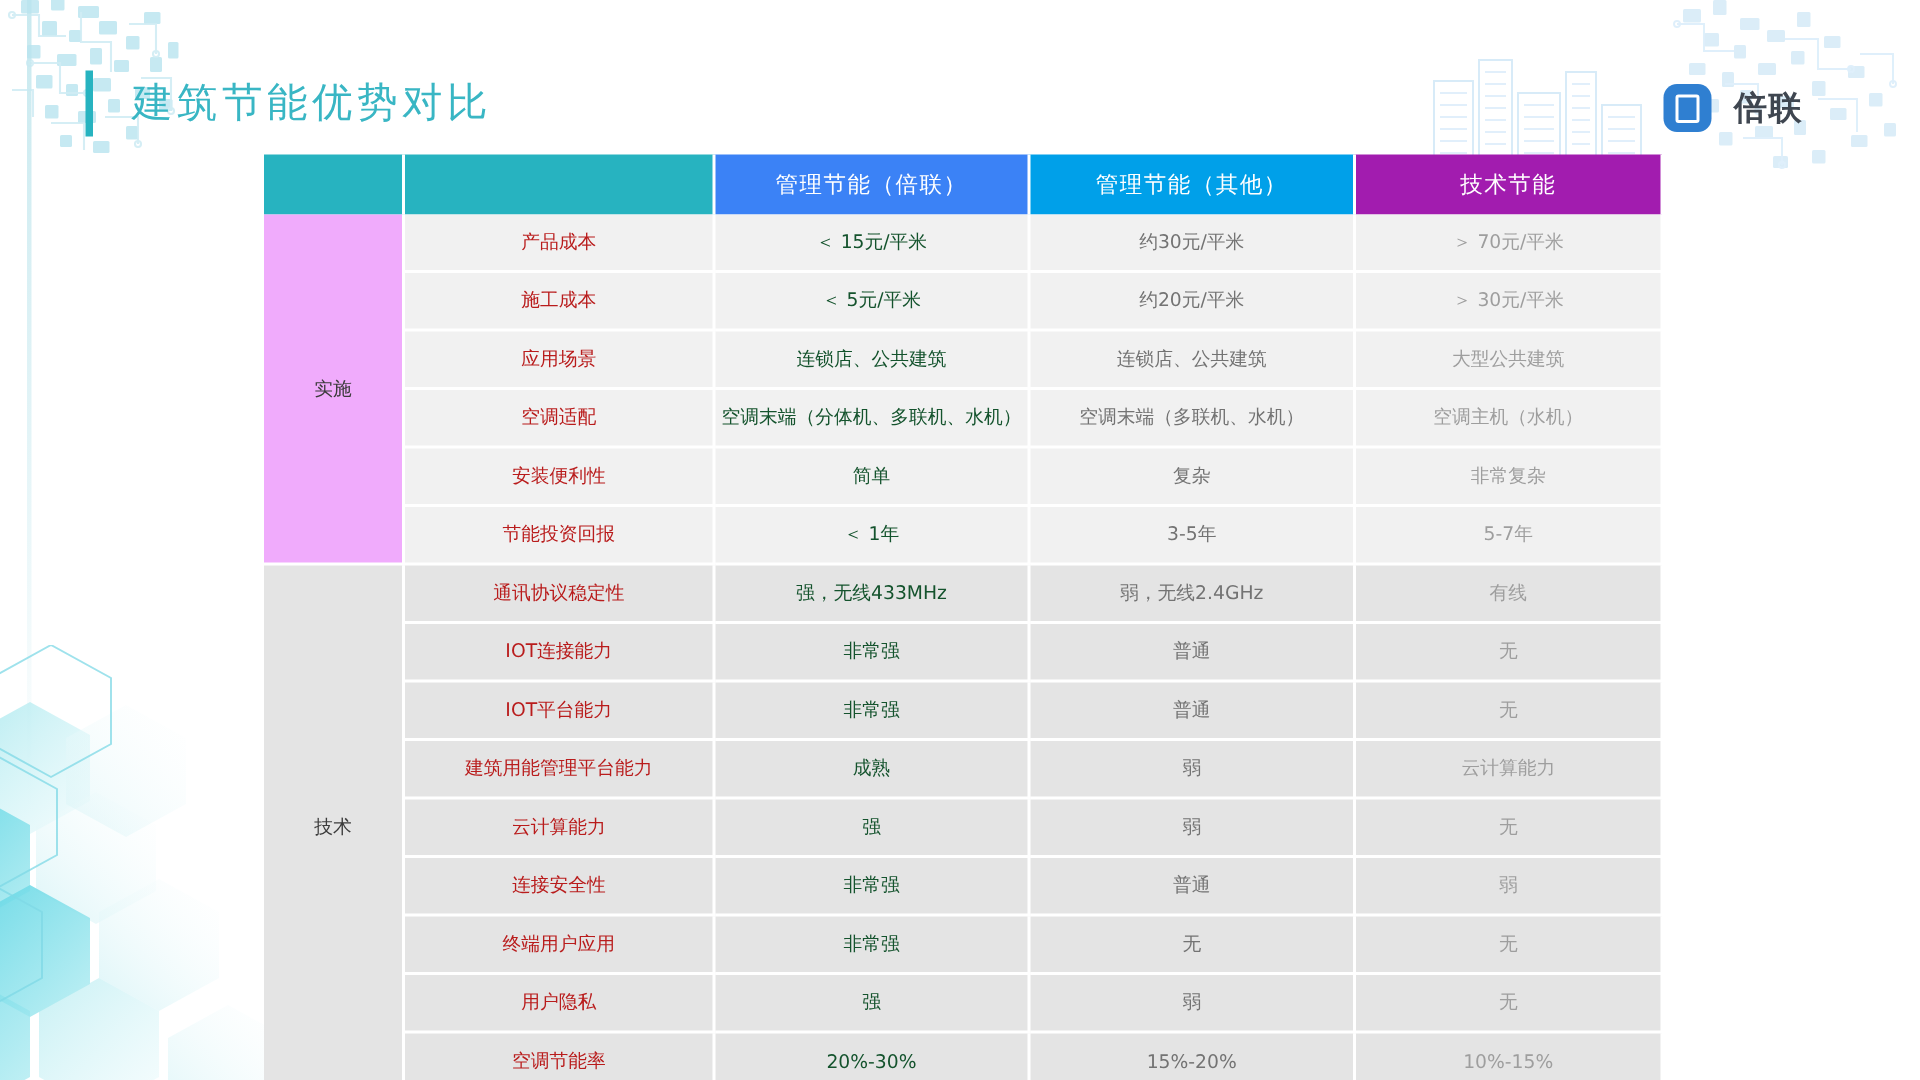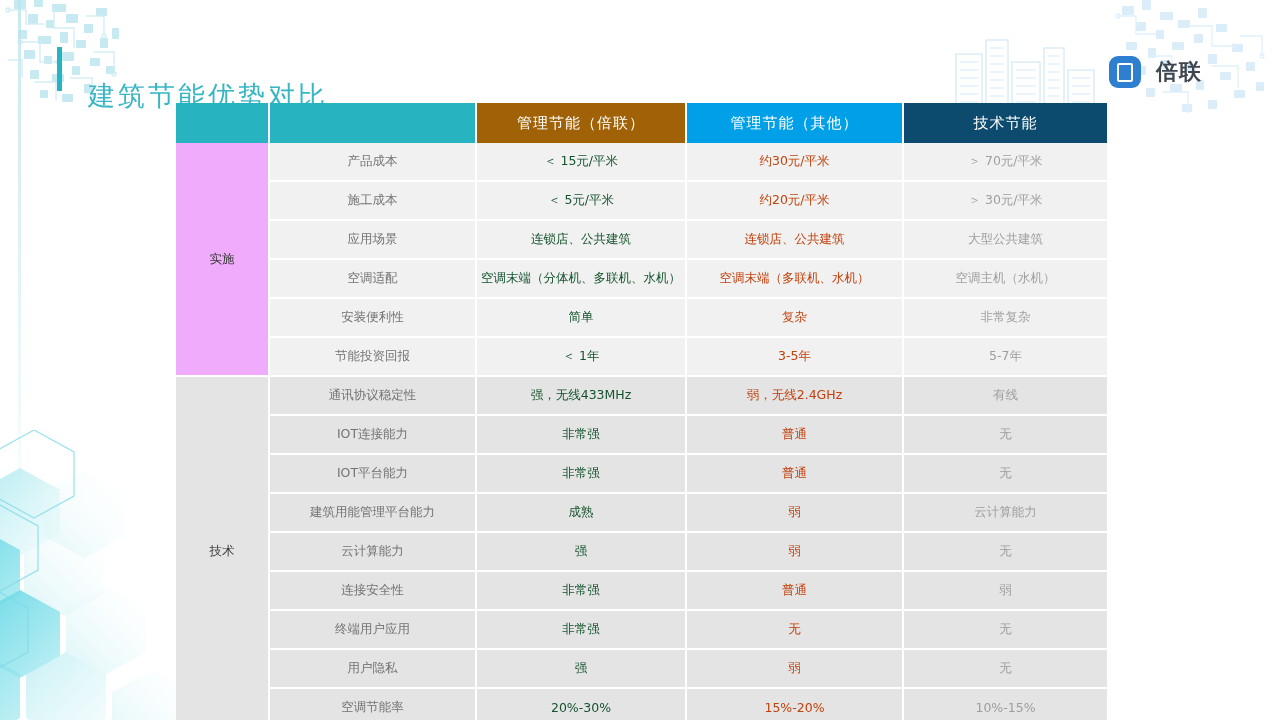--- a/index.html
+++ b/index.html
@@ -54,21 +54,20 @@
 
   
   .title {
     position: absolute;
     left: 88px; top: 50px;
     font-size: 27px;
     letter-spacing: 3px;
     color: #39b6c4;
     font-family: "DejaVu Sans", "Liberation Sans", sans-serif;
     white-space: nowrap;
-    margin-top: 28px;
   }
   .brand {
     position: absolute;
     right: 78px; top: 56px;
     display: flex;
     align-items: center;
     gap: 15px;
   }
   .brand-mark {
     width: 32px; height: 32px;
@@ -113,23 +112,23 @@
     height: 38px;
     font-size: 15px;
     font-weight: normal;
     color: #ffffff;
     text-align: center;
     letter-spacing: 1px;
     border-right: 2px solid #ffffff;
     font-family: "DejaVu Sans", "Liberation Sans", sans-serif;
   }
   th.h-blank { background: #27b3c0; }
-  th.h-a { background: #a16207; }
+  th.h-a { background: #3b82f6; }
   th.h-b { background: #00a0e9; }
-  th.h-c { background: #0c4a6e; border-right: none; }
+  th.h-c { background: #a21caf; border-right: none; }
 
   table.cmp td {
     height: 35px;
     font-size: 12.5px;
     text-align: center;
     border-right: 2px solid #ffffff;
     border-bottom: 2px solid #ffffff;
     font-family: "DejaVu Sans", "Liberation Sans", sans-serif;
     white-space: nowrap;
   }
@@ -142,25 +141,25 @@
     vertical-align: middle;
     border-bottom: none;
   }
   .grp-a { background: #f0abfc; }
   .grp-b { background: #e4e4e4; }
 
   
   td.metric {
     text-align: center;
     font-size: 13px;
-    color: #737373;
+    color: #b91c1c;
   }
   
   td.v-a { color: #14532d; }
-  td.v-b { color: #c2410c; }
+  td.v-b { color: #737373; }
   td.v-c { color: #9e9e9e; }
 
   tr.band-a td.metric,
   tr.band-a td.v-a,
   tr.band-a td.v-b,
   tr.band-a td.v-c { background: #f1f1f1; }
   tr.band-b td.metric,
   tr.band-b td.v-a,
   tr.band-b td.v-b,
   tr.band-b td.v-c { background: #e4e4e4; }

